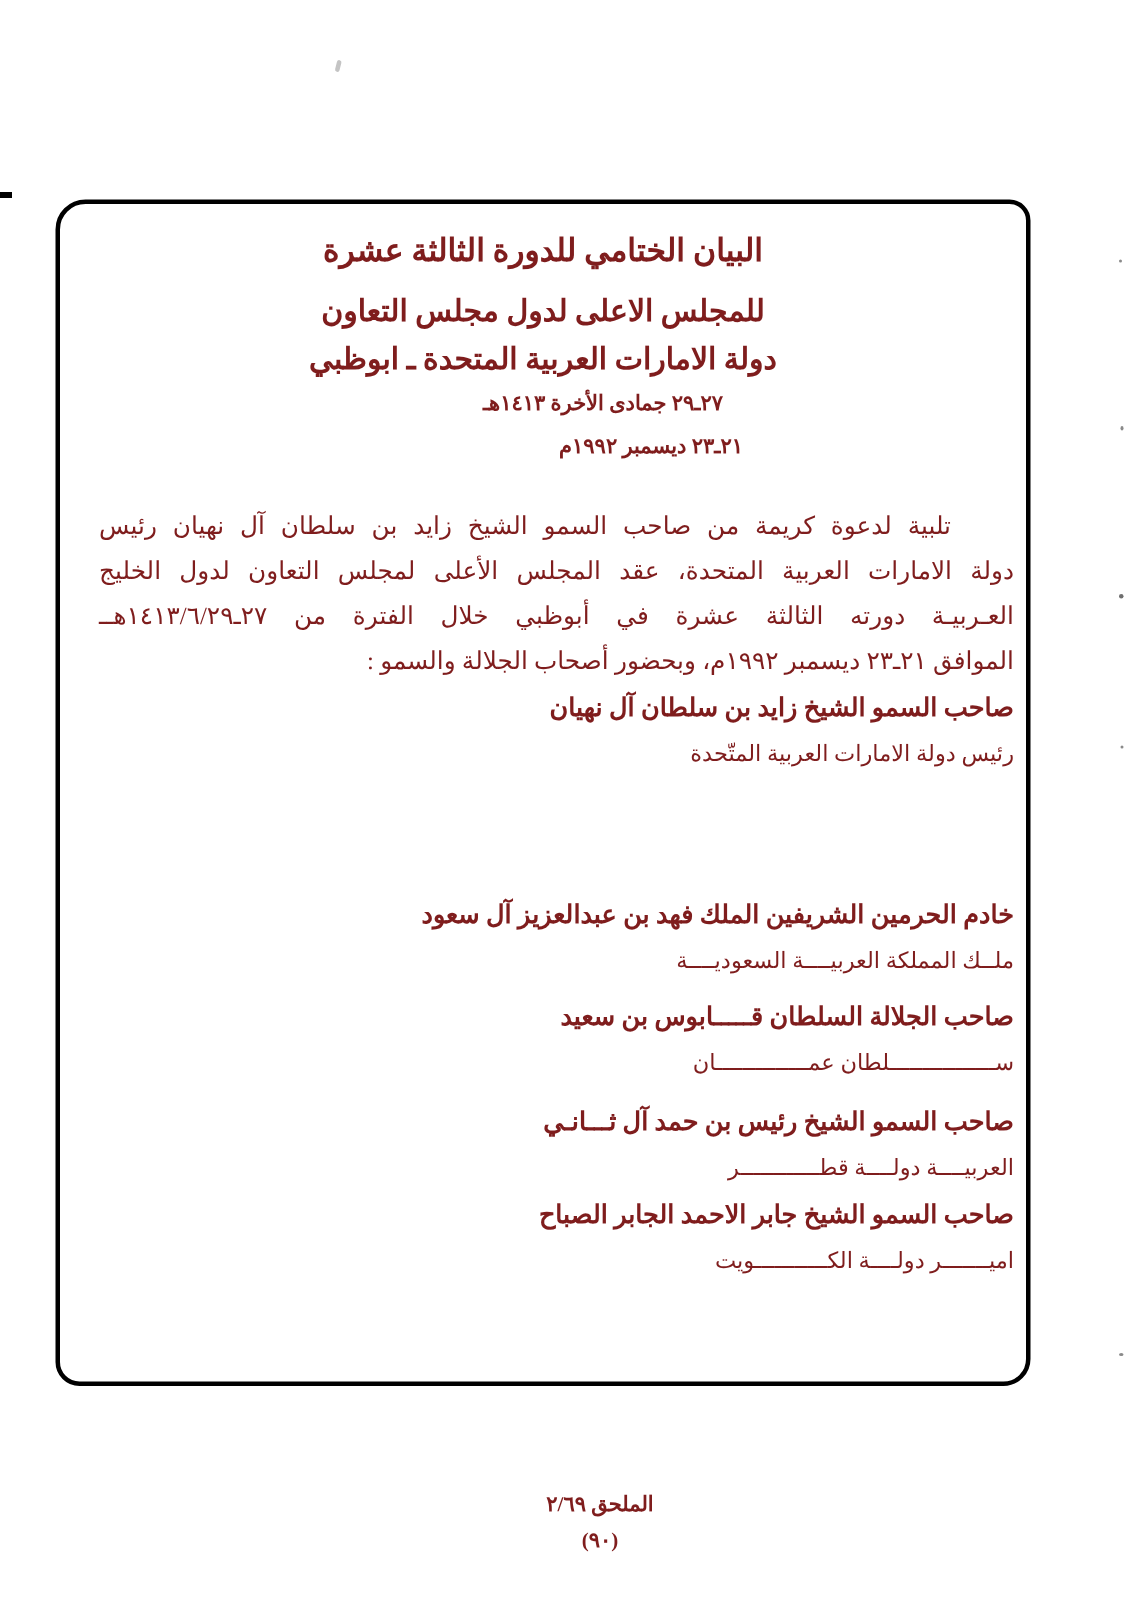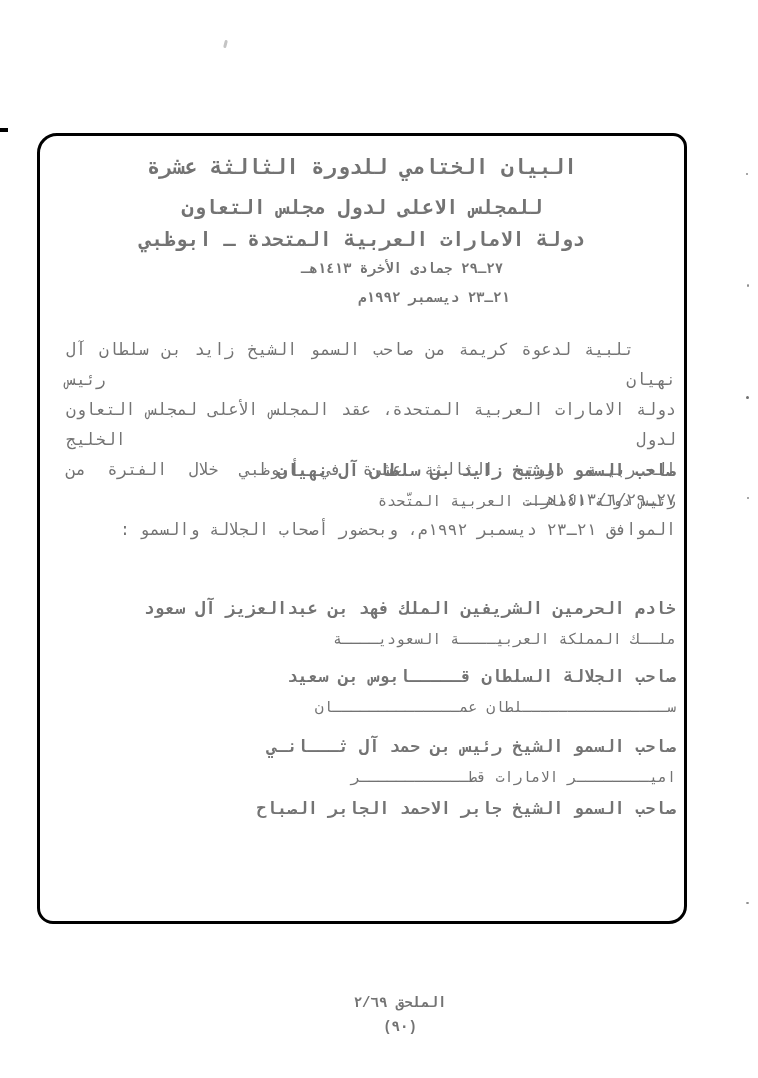--- a/index.html
+++ b/index.html
@@ -5,22 +5,22 @@
   html, body {
     margin: 0;
     padding: 0;
     background: #ffffff;
   }
   .page {
     position: relative;
     width: 758px;
     height: 1078px;
     background: #ffffff;
-    font-family: Liberation Mono, monospace;
-    color: #737373;
+    font-family: Liberation Serif, serif;
+    color: #7f1d1d;
     direction: rtl;
     overflow: hidden;
   }
   
   .frame {
     position: absolute;
     left: 37px;
     top: 133px;
     width: 644px;
     height: 785px;
@@ -152,24 +152,25 @@
     <div class="leader lp3">
       <div class="lname">خادم الحرمين الشريفين الملك فهد بن عبدالعزيز آل سعود</div>
       <div class="ltitle">ملــك المملكة العربيــــة السعوديــــة</div>
     </div>
     <div class="leader lp4">
       <div class="lname">صاحب الجلالة السلطان قـــــابوس بن سعيد</div>
       <div class="ltitle">ســــــــــــــــلطان عمــــــــــــــان</div>
     </div>
     <div class="leader lp5">
       <div class="lname">صاحب السمو الشيخ رئيس بن حمد آل ثـــانـي</div>
-      <div class="ltitle">اميــــــــر الامارات قطــــــــــــر</div>
+      <div class="ltitle">العربيــــة دولــــة قطــــــــــــر</div>
     </div>
     <div class="leader lp6">
       <div class="lname">صاحب السمو الشيخ جابر الاحمد الجابر الصباح</div>
+      <div class="ltitle">اميـــــــر دولــــة الكـــــــــــويت</div>
     </div>
 
   </div>
 
   <div class="footer-line f1">الملحق ٢/٦٩</div>
   <div class="footer-line f2">(٩٠)</div>
 
 </div>
 
 </body></html>

